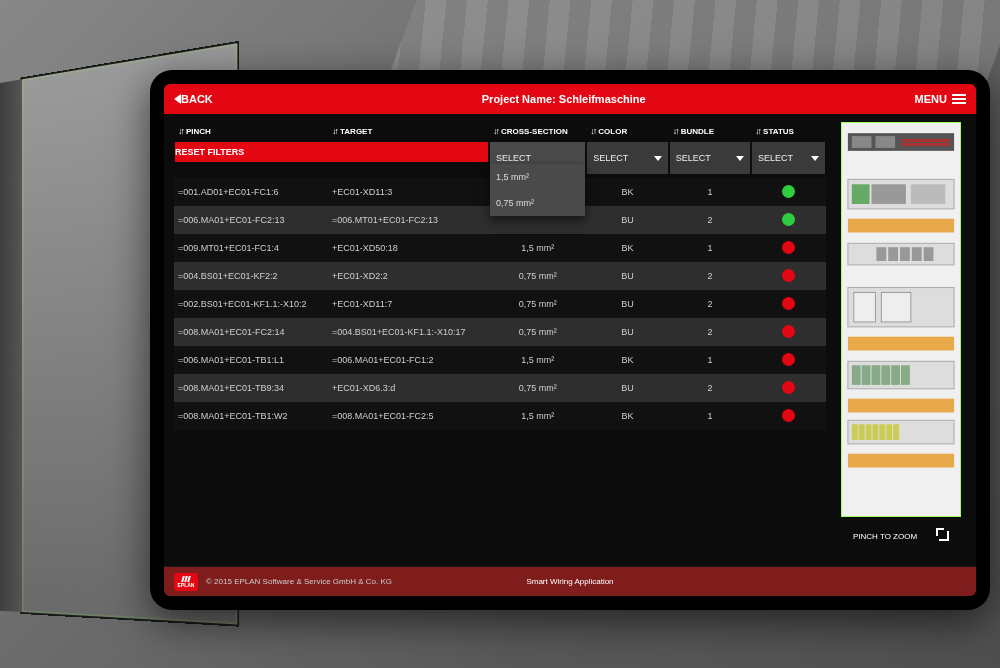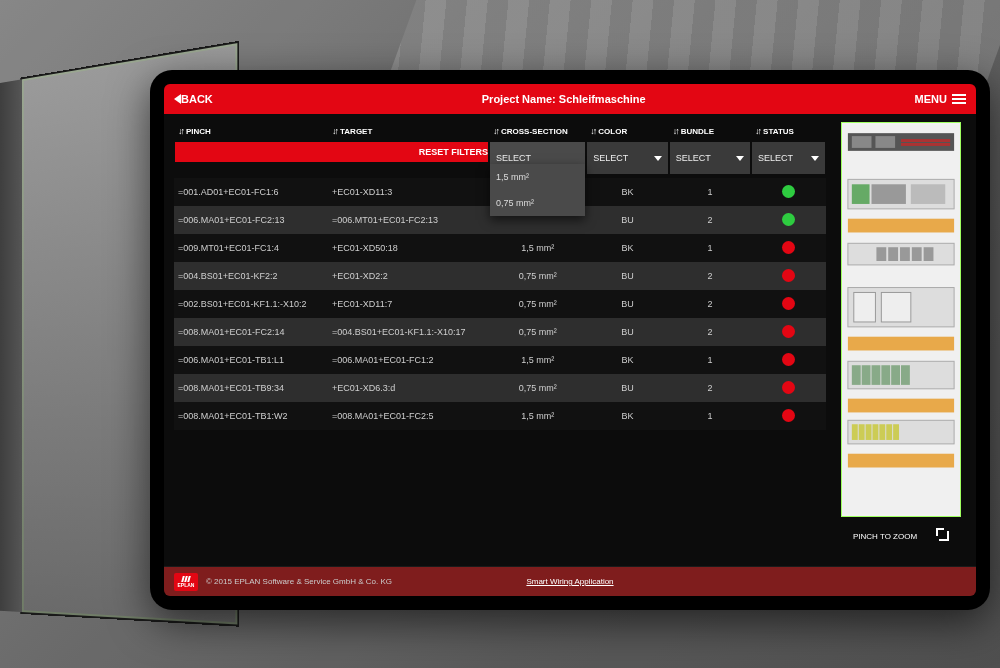--- a/index.html
+++ b/index.html
@@ -109,21 +109,21 @@
 
   .reset-btn {
     background: #e30613;
     color: #fff;
     height: 20px;
     width: 100%;
     font-size: 9px;
     font-weight: bold;
     display: flex;
     align-items: center;
-    justify-content: flex-end;
+    justify-content: flex-start;
     cursor: pointer;
   }
   .select-box {
     background: #3a3a3a;
     color: #eee;
     height: 20px;
     width: 100%;
     font-size: 9px;
     display: flex;
     align-items: center;
@@ -247,21 +247,20 @@
     display: flex;
     gap: 1px;
     margin-bottom: 1px;
   }
   .logo-stripes span { width: 2px; height: 6px; background: #fff; transform: skewX(-15deg); }
   .footer-center {
     position: absolute;
     left: 50%;
     transform: translateX(-50%);
     color: #fff;
-    text-decoration: underline;
   }
 
   
   col.c-src    { width: 18%; }
   col.c-tgt    { width: 20%; }
   col.c-sec    { width: 13%; }
   col.c-col    { width: 11%; }
   col.c-bun    { width: 11%; }
   col.c-stat   { width: 10%; }
 </style>

